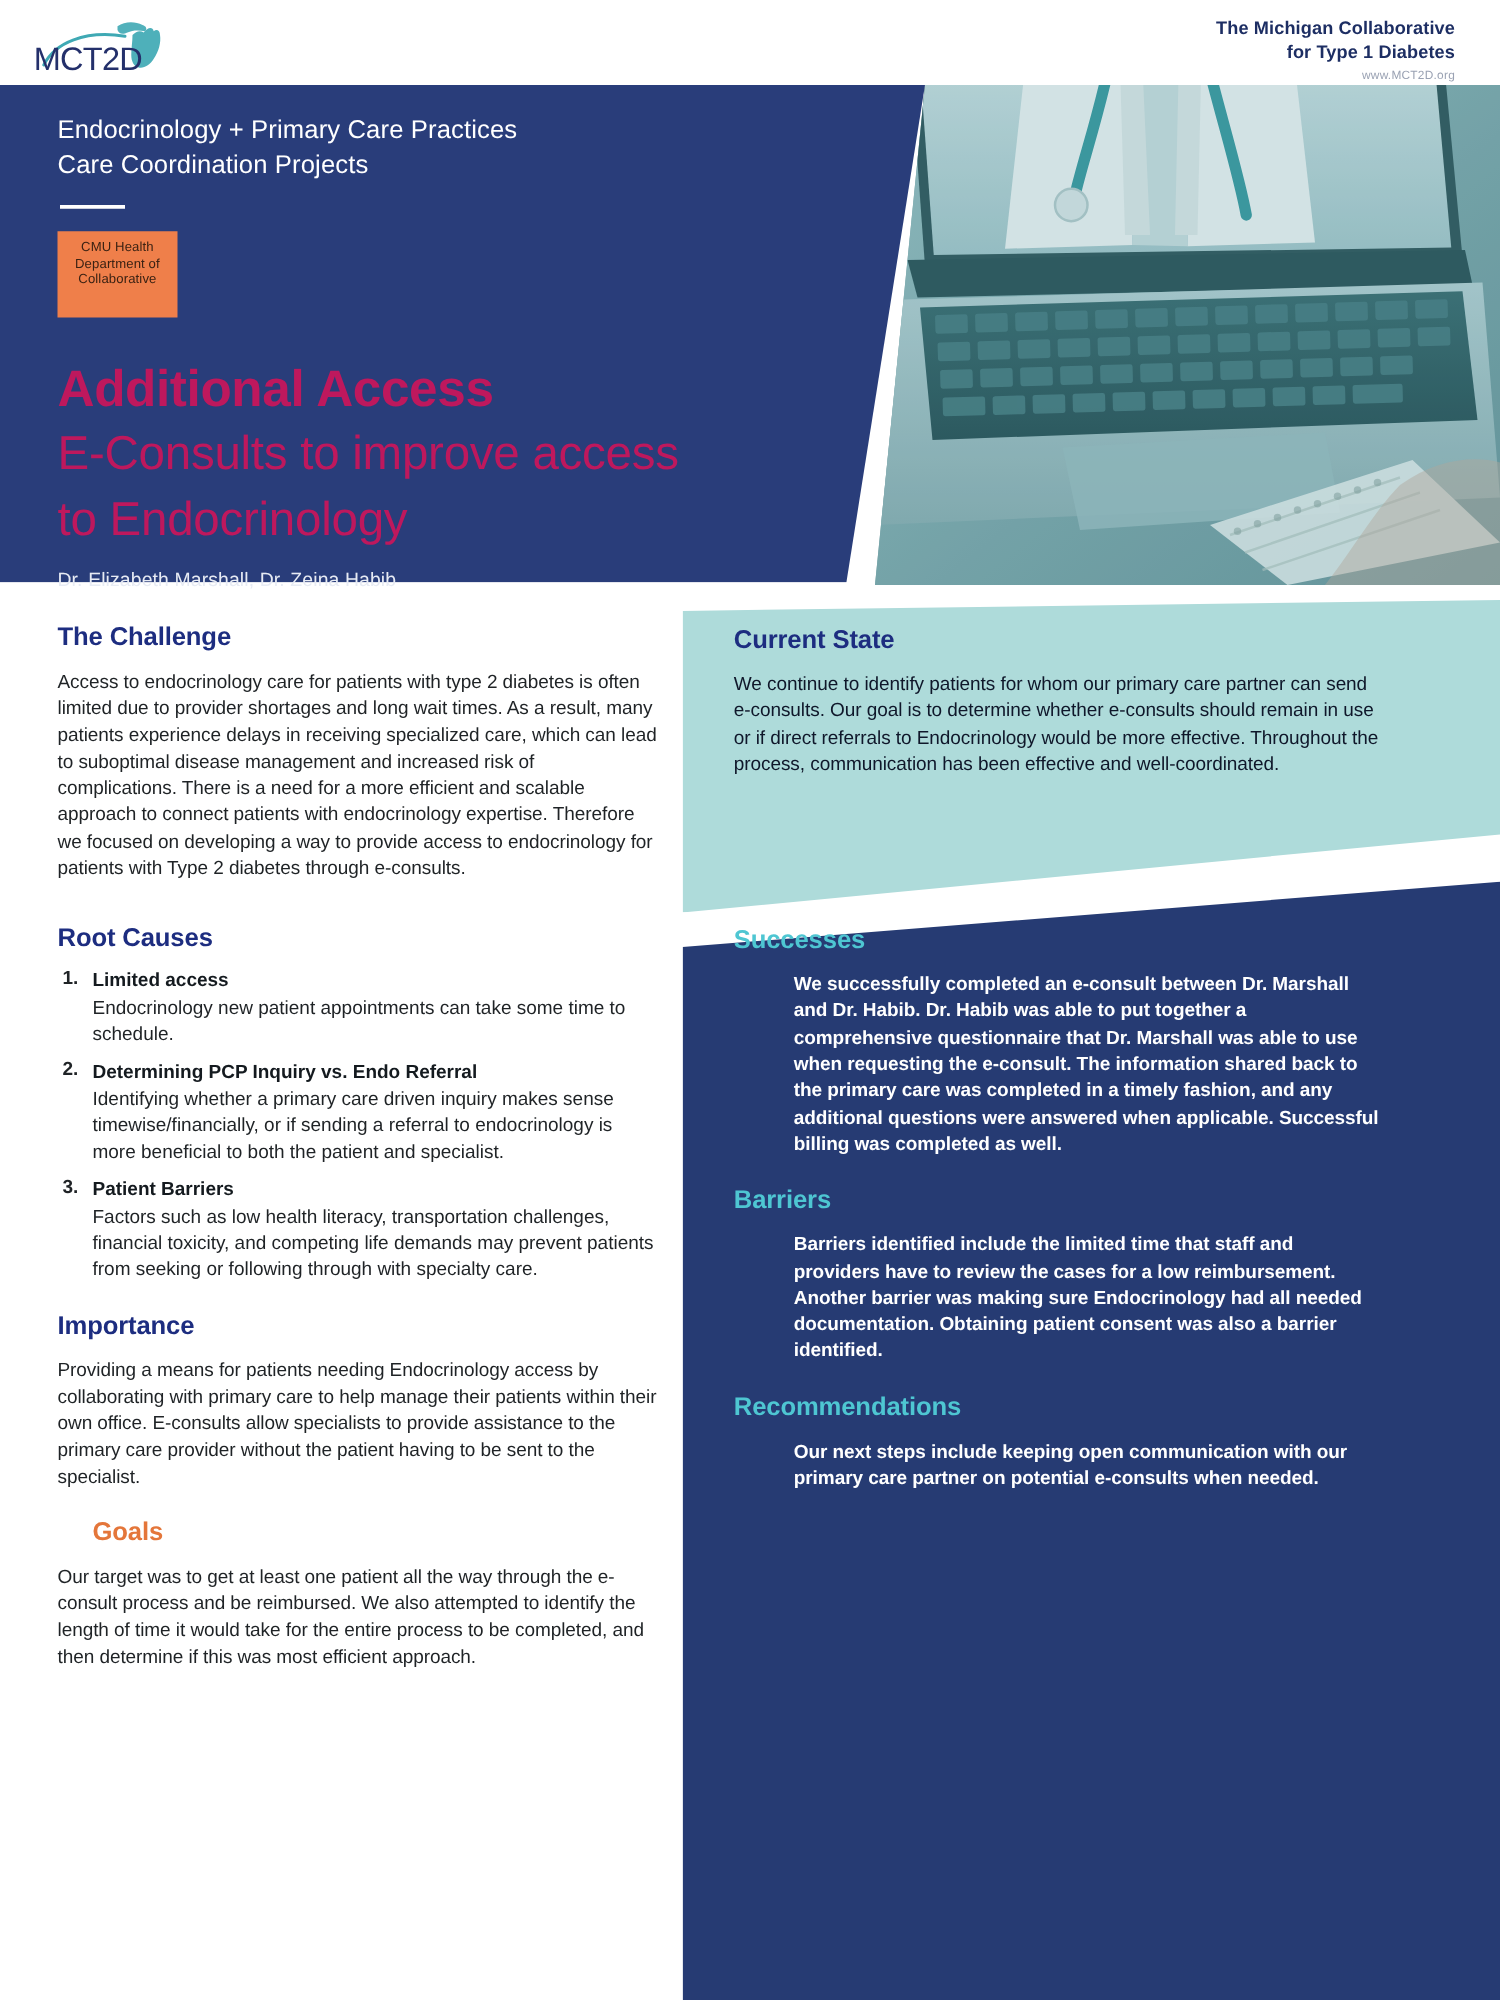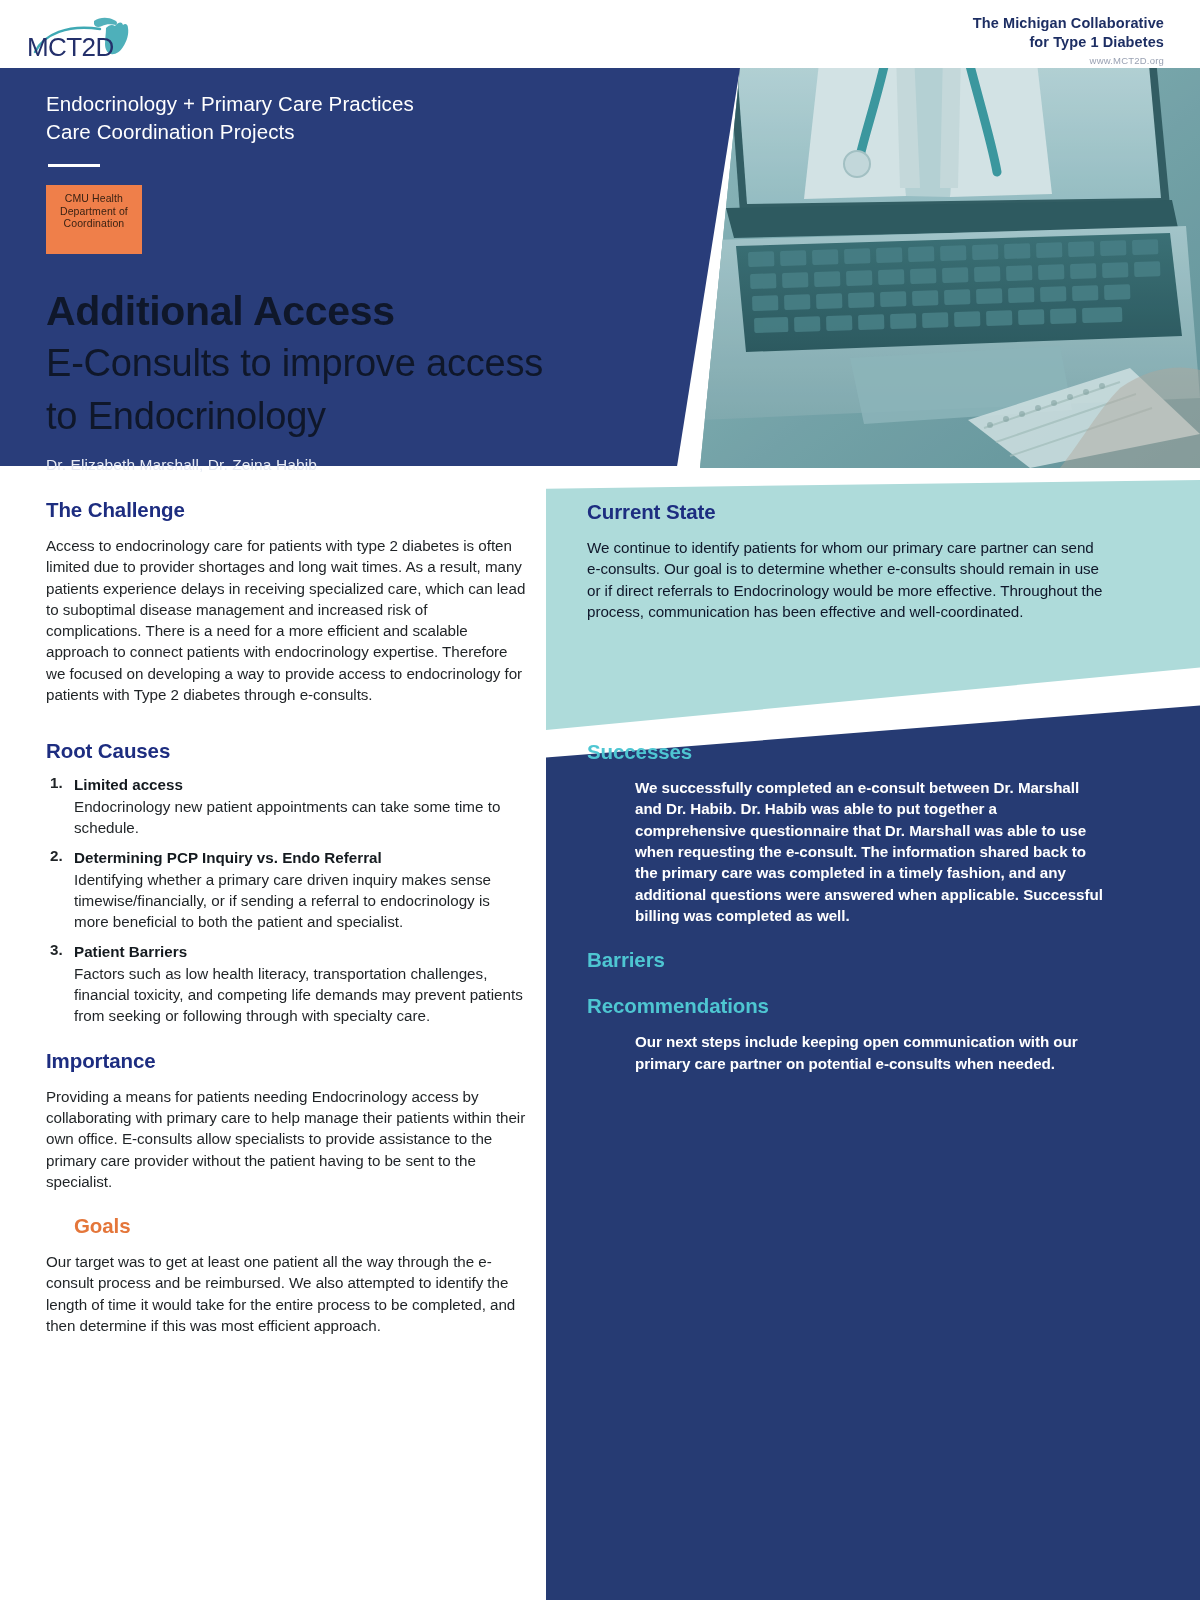--- a/index.html
+++ b/index.html
@@ -42,21 +42,21 @@
   .hero-content { position: absolute; left: 46px; top: 22px; width: 640px; z-index: 12; }
   .kicker { color: #ffffff; font-size: 20.5px; line-height: 28px; font-weight: 400; letter-spacing: .1px; }
   .rule { width: 52px; height: 3px; background: #ffffff; margin: 18px 0 18px 2px; }
 
   .badge {
     display: inline-block; background: #ef7f4a; color: #3b2213;
     padding: 7px 14px 24px; text-align: center; font-size: 10.5px;
     line-height: 12.5px; letter-spacing: .1px;
   }
 
-  .title { margin-top: 32px; color: #0f172a; }
+  .title { margin-top: 32px; color: #be185d; }
   .title .t1 { font-size: 41px; font-weight: bold; line-height: 51px; letter-spacing: -.3px; }
   .title .t2 { font-size: 38px; font-weight: 400; line-height: 53px; letter-spacing: -.2px; }
   .authors { margin-top: 13px; color: #e7ebf4; font-size: 15.5px; letter-spacing: .1px; }
 
   
   .teal-panel {
     position: absolute; left: 546px; top: 480px; width: 654px; height: 250px;
     background: #aedbda; z-index: 8;
     -webkit-clip-path: polygon(0% 3.5%, 100% 0%, 100% 75%, 0% 100%);
     clip-path: polygon(0% 3.5%, 100% 0%, 100% 75%, 0% 100%);
@@ -259,21 +259,21 @@
 
     <div class="hero-content">
       <div class="kicker">Endocrinology + Primary Care Practices</div>
       <div class="kicker">Care Coordination Projects</div>
 
       <div class="rule"></div>
 
       <div class="badge">
         <div>CMU Health</div>
         <div>Department of</div>
-        <div>Coordination</div>
+        <div>Collaborative</div>
       </div>
 
       <div class="title">
         <div class="t1">Additional Access</div>
         <div class="t2">E-Consults to improve access</div>
         <div class="t2">to Endocrinology</div>
       </div>
 
       <div class="authors">Dr. Elizabeth Marshall, Dr. Zeina Habib</div>
     </div>
@@ -335,20 +335,21 @@
 
     <section>
       <h2 class="h-cyan">Successes</h2>
       <p class="body-white">We successfully completed an e-consult between Dr. Marshall and Dr. Habib. Dr. Habib was able to put together a comprehensive questionnaire that Dr. Marshall was able to use when requesting the e-consult. The information shared back to the primary care was completed in a timely fashion, and any additional questions were answered when applicable. Successful billing was completed as well.</p>
     </section>
 
     <div class="sp-md"></div>
 
     <section>
       <h2 class="h-cyan">Barriers</h2>
+      <p class="body-white">Barriers identified include the limited time that staff and providers have to review the cases for a low reimbursement. Another barrier was making sure Endocrinology had all needed documentation. Obtaining patient consent was also a barrier identified.</p>
     </section>
 
     <div class="sp-md"></div>
 
     <section>
       <h2 class="h-cyan">Recommendations</h2>
       <p class="body-white">Our next steps include keeping open communication with our primary care partner on potential e-consults when needed.</p>
     </section>
   </div>
 

